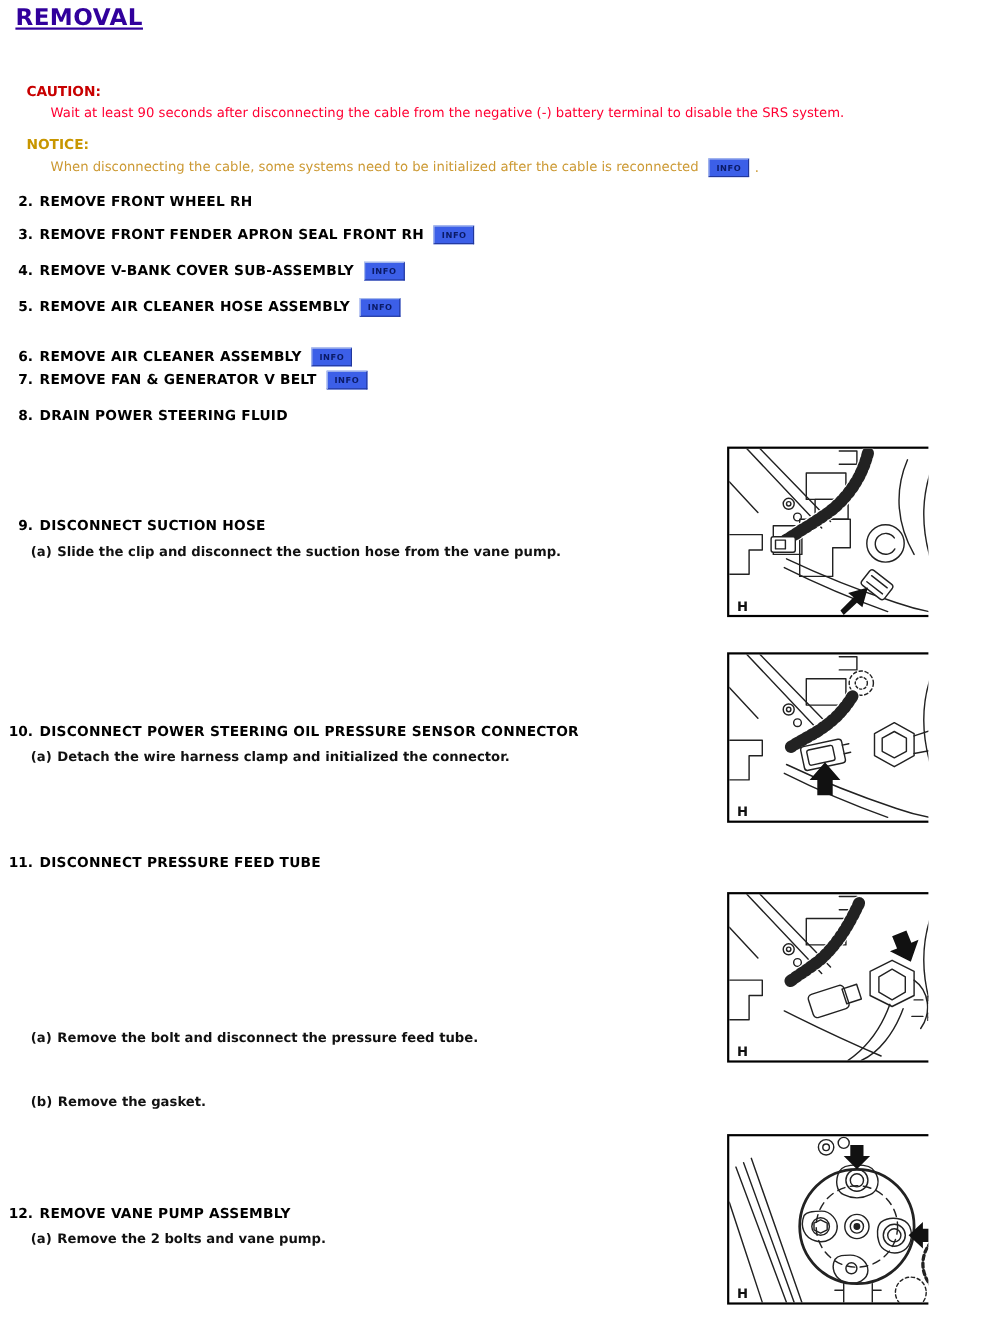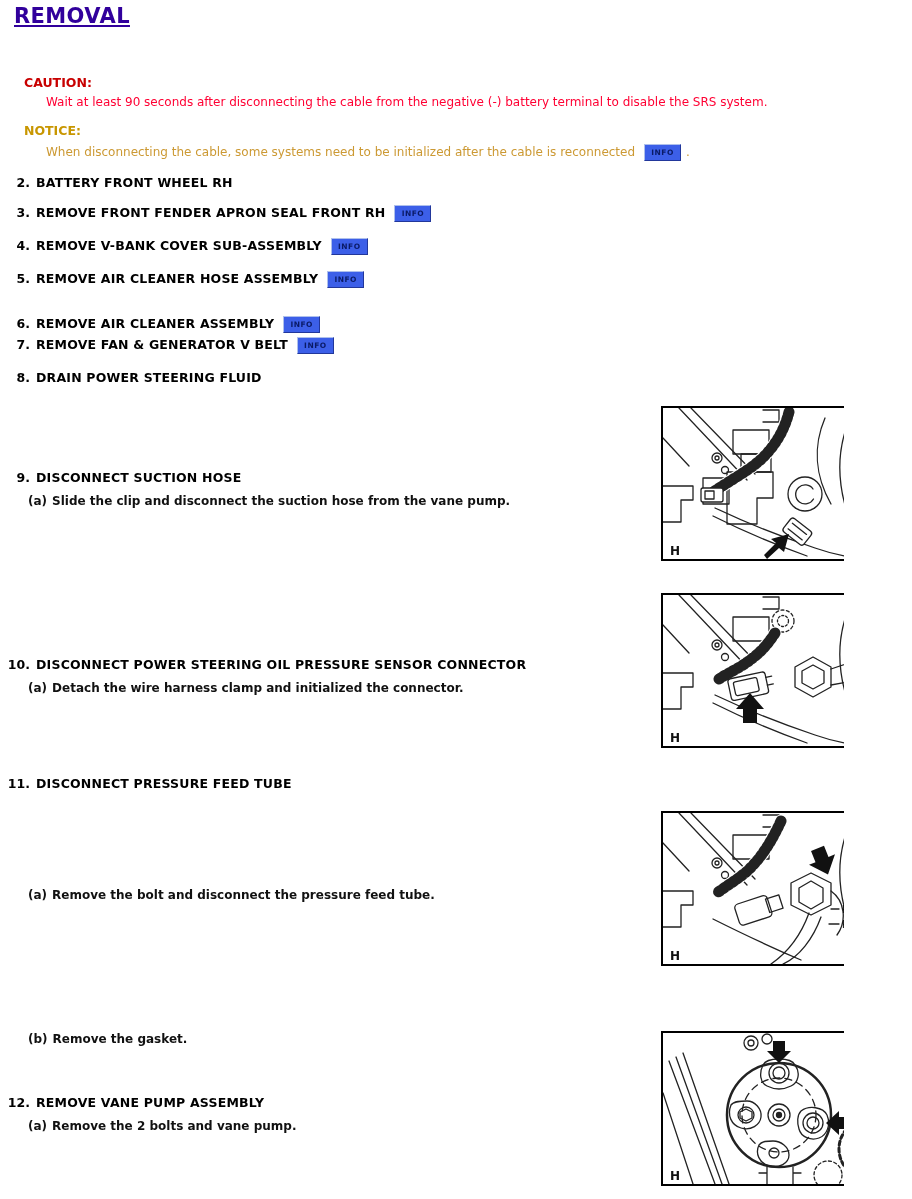--- a/index.html
+++ b/index.html
@@ -49,21 +49,21 @@
 
   <div class="note-label caution-label" style="top:75px">CAUTION:</div>
   <div class="note-body caution-body" style="top:95px">Wait at least 90 seconds after disconnecting the cable from the negative (-) battery terminal to disable the SRS system.</div>
 
   <div class="note-label notice-label" style="top:123px">NOTICE:</div>
   <div class="note-body notice-body" style="top:144px">
     <span>When disconnecting the cable, some systems need to be initialized after the cable is reconnected</span><button class="info-btn">INFO</button><span class="notice-suffix">.</span>
   </div>
 
   <div class="step" style="top:175px">
-    <span class="step-num">2.</span><span class="step-title">BATTERY FRONT WHEEL RH</span>
+    <span class="step-num">2.</span><span class="step-title">REMOVE FRONT WHEEL RH</span>
   </div>
 
   <div class="step" style="top:205px">
     <span class="step-num">3.</span><span class="step-title">REMOVE FRONT FENDER APRON SEAL FRONT RH</span><button class="info-btn">INFO</button>
   </div>
 
   <div class="step" style="top:238px">
     <span class="step-num">4.</span><span class="step-title">REMOVE V-BANK COVER SUB-ASSEMBLY</span><button class="info-btn">INFO</button>
   </div>
 
@@ -93,24 +93,24 @@
   <div class="step" style="top:657px">
     <span class="step-num">10.</span><span class="step-title">DISCONNECT POWER STEERING OIL PRESSURE SENSOR CONNECTOR</span>
   </div>
   <div class="substep" style="top:681px">
     <span class="substep-num">(a)</span><span>Detach the wire harness clamp and initialized the connector.</span>
   </div>
 
   <div class="step" style="top:776px">
     <span class="step-num">11.</span><span class="step-title">DISCONNECT PRESSURE FEED TUBE</span>
   </div>
-  <div class="substep" style="top:888px">
+  <div class="substep" style="top:936px">
     <span class="substep-num">(a)</span><span>Remove the bolt and disconnect the pressure feed tube.</span>
   </div>
-  <div class="substep" style="top:1032px">
+  <div class="substep" style="top:994px">
     <span class="substep-num">(b)</span><span>Remove the gasket.</span>
   </div>
 
   <div class="step" style="top:1095px">
     <span class="step-num">12.</span><span class="step-title">REMOVE VANE PUMP ASSEMBLY</span>
   </div>
   <div class="substep" style="top:1119px">
     <span class="substep-num">(a)</span><span>Remove the 2 bolts and vane pump.</span>
   </div>
 

